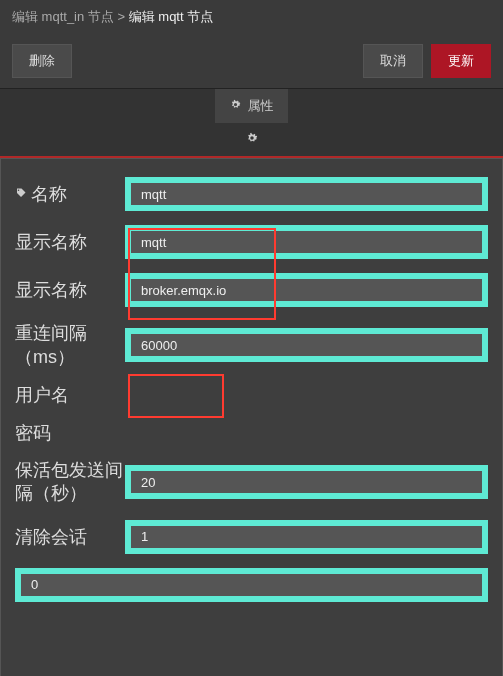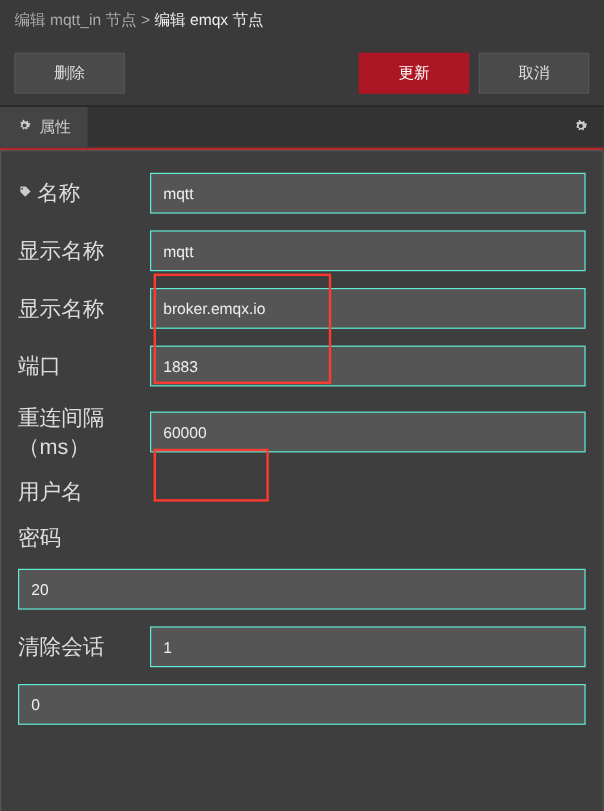--- a/index.html
+++ b/index.html
@@ -22,37 +22,38 @@
     .toolbar {
       display: flex;
       justify-content: space-between;
       padding: 10px 12px;
       background: #3a3a3a;
     }
     .btn {
       border: 1px solid #555;
       background: #4a4a4a;
       color: #ddd;
-      padding: 7px 32px;
+      padding: 7px 16px;
       font-size: 13px;
       cursor: pointer;
     }
     .btn-primary {
       background: #AD1625;
       border-color: #AD1625;
       color: #fff;
     }
     .btn-group { display: flex; gap: 8px; }
     .tabs {
       display: flex;
       justify-content: space-between;
       align-items: center;
       background: #333;
       border-top: 1px solid #222;
       border-bottom: 2px solid #b02828;
+      flex-direction: column;
     }
     .tab {
       padding: 8px 14px;
       color: #ccc;
       display: flex;
       align-items: center;
       gap: 6px;
       background: #444;
       border-right: 1px solid #333;
     }
@@ -82,21 +83,21 @@
       color: #ddd;
       font-size: 18px;
       display: flex;
       align-items: center;
       gap: 4px;
     }
     .form-label.multi { line-height: 1.3; }
     .form-input {
       flex: 1;
       background: #555;
-      border: 1px solid #5eead4;
+      border: 6px solid #5eead4;
       color: #eee;
       padding: 7px 10px;
       font-size: 13px;
       height: 34px;
     }
     .form-input::placeholder { color: #999; }
     .hl-box {
       position: absolute;
       border: 2px solid #ff3b30;
       pointer-events: none;
@@ -112,28 +113,28 @@
     ::-webkit-scrollbar { width: 10px; }
     ::-webkit-scrollbar-track { background: #3a3a3a; }
     ::-webkit-scrollbar-thumb { background: #666; }
   </style>
 </head>
 <body class="rel">
 
 <div class="breadcrumb">
   <span>编辑 mqtt_in 节点</span>
   <span>&gt;</span>
-  <span class="current">编辑 emqx 节点</span>
+  <span class="current">编辑 mqtt 节点</span>
 </div>
 
 <div class="toolbar">
   <button class="btn">删除</button>
   <div class="btn-group">
+    <button class="btn">取消</button>
     <button class="btn btn-primary">更新</button>
-    <button class="btn">取消</button>
   </div>
 </div>
 
 <div class="tabs">
   <div class="tab">
     <span class="tag-icon">
       <svg width="13" height="13" viewBox="0 0 24 24" fill="#ccc">
           <path d="M19.4 13l.6-1-.6-1 1.5-1.2-1-1.7-1.9.4-.8-.8.4-1.9-1.7-1-1.2 1.5-1-.6-1 .6L10.5 3l-1.7 1 .4 1.9-.8.8-1.9-.4-1 1.7L7 10l-.6 1 .6 1-1.5 1.2 1 1.7 1.9-.4.8.8-.4 1.9 1.7 1 1.2-1.5 1 .6 1-.6 1.2 1.5 1.7-1-.4-1.9.8-.8 1.9.4 1-1.7L19.4 13zM12 15a3 3 0 110-6 3 3 0 010 6z"></path>
         </svg>
     </span>
@@ -164,40 +165,37 @@
     <div class="form-row">
       <div class="form-label">显示名称</div>
       <input class="form-input" type="text" value="mqtt" style="">
     </div>
 
     <div class="form-row">
       <div class="form-label">显示名称</div>
       <input class="form-input" type="text" value="broker.emqx.io" style="">
     </div>
 
-    <div class="form-row">
-      <div class="form-label">端口</div>
-      <input class="form-input" type="text" value="1883" style="">
-    </div>
 
     <div class="form-row">
       <div class="form-label">重连间隔（ms）</div>
       <input class="form-input" type="text" value="60000" style="">
     </div>
 
 
     <div class="form-row">
       <div class="form-label">用户名</div>
     </div>
 
     <div class="form-row">
       <div class="form-label">密码</div>
     </div>
 
     <div class="form-row">
+      <div class="form-label multi">保活包发送间隔（秒）</div>
       <input class="form-input" type="text" value="20" style="">
     </div>
 
     <div class="form-row">
       <div class="form-label">清除会话</div>
       <input class="form-input" type="text" value="1" style="">
     </div>
 
     <div class="form-row">
       <input class="form-input" type="text" value="0" style="">

